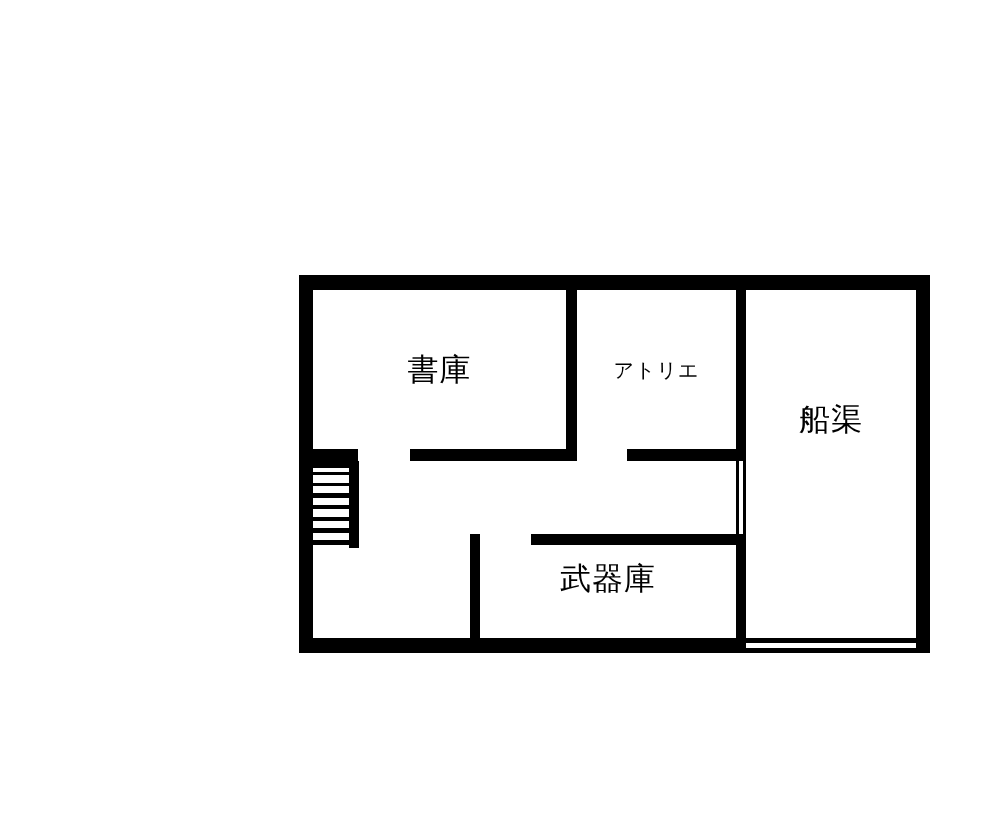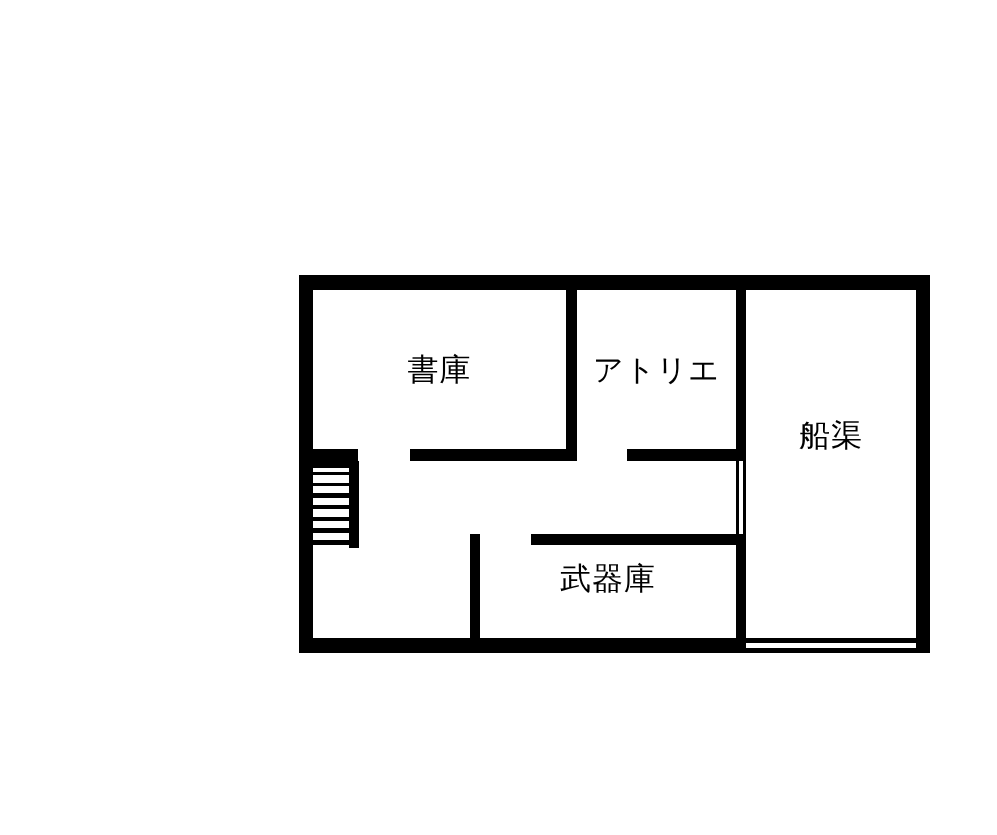--- a/index.html
+++ b/index.html
@@ -37,21 +37,21 @@
     z-index: 1;
   }
   .room-label {
     color: #000000;
     font-size: 31px;
     line-height: 1;
     white-space: nowrap;
     letter-spacing: 1px;
   }
   .room-label.katakana {
-    font-size: 30px;
+    font-size: 20px;
   }
   .room-dock .room-label {
     transform: translateY(7px);
   }
   .corridor {
     position: absolute;
     background: transparent;
     z-index: 0;
   }
   .stairs {
@@ -75,21 +75,21 @@
 <div class="plan">
 
   <div class="room room-library" style="left:313px; top:290px; width:253px; height:159px;">
     <span class="room-label">書庫</span>
   </div>
 
   <div class="room room-atelier" style="left:577px; top:290px; width:159px; height:159px;">
     <span class="room-label katakana">アトリエ</span>
   </div>
 
-  <div class="room room-dock" style="left:746px; top:290px; width:170px; height:277px;">
+  <div class="room room-dock" style="left:746px; top:274px; width:170px; height:277px;">
     <span class="room-label">船渠</span>
   </div>
 
   <div class="room room-armory" style="left:480px; top:545px; width:256px; height:67px;">
     <span class="room-label">武器庫</span>
   </div>
 
   <div class="corridor" style="left:313px; top:461px; width:423px; height:177px;"></div>
 
   <div class="walls-layer">

